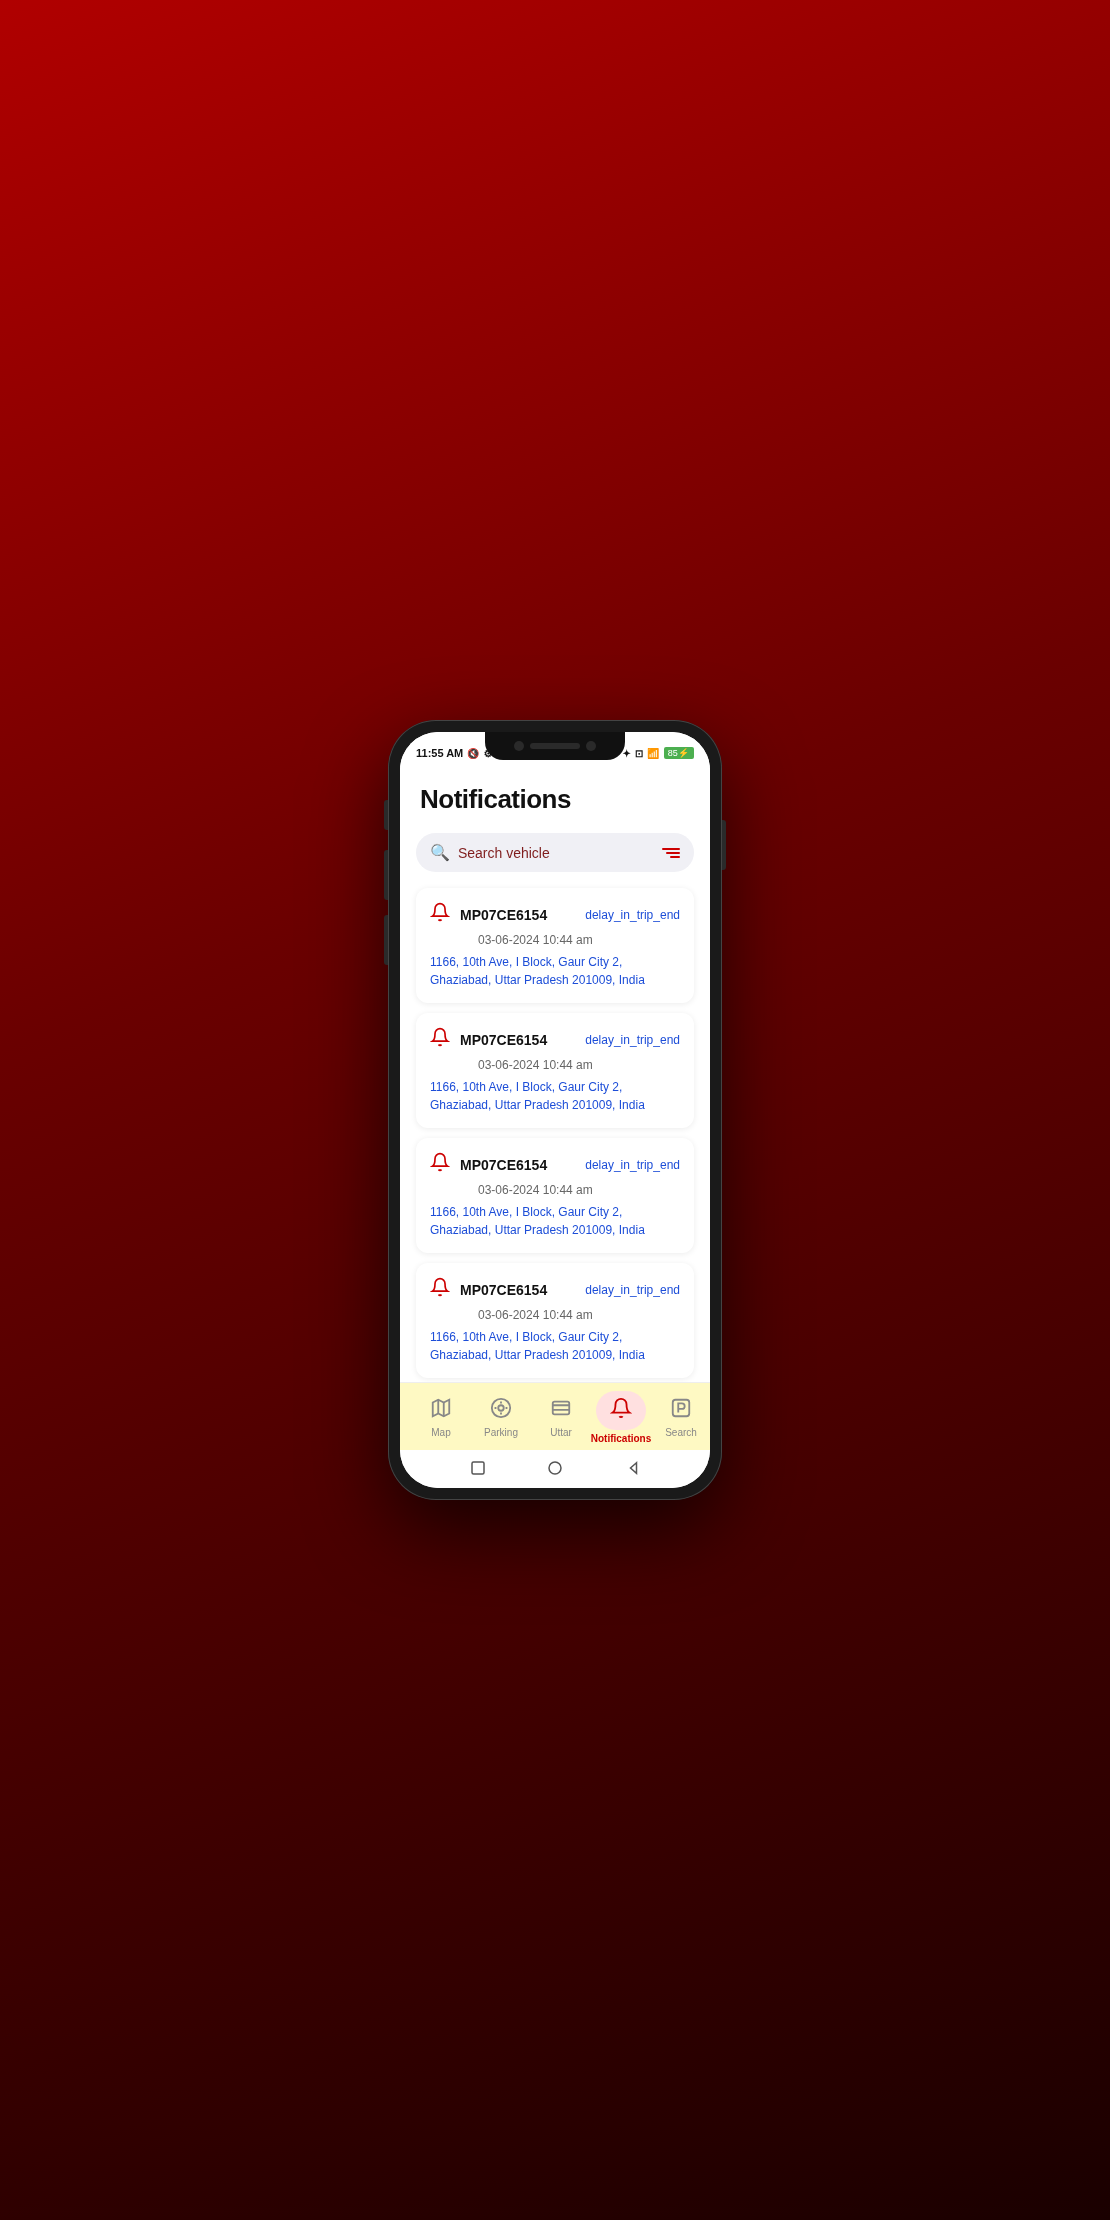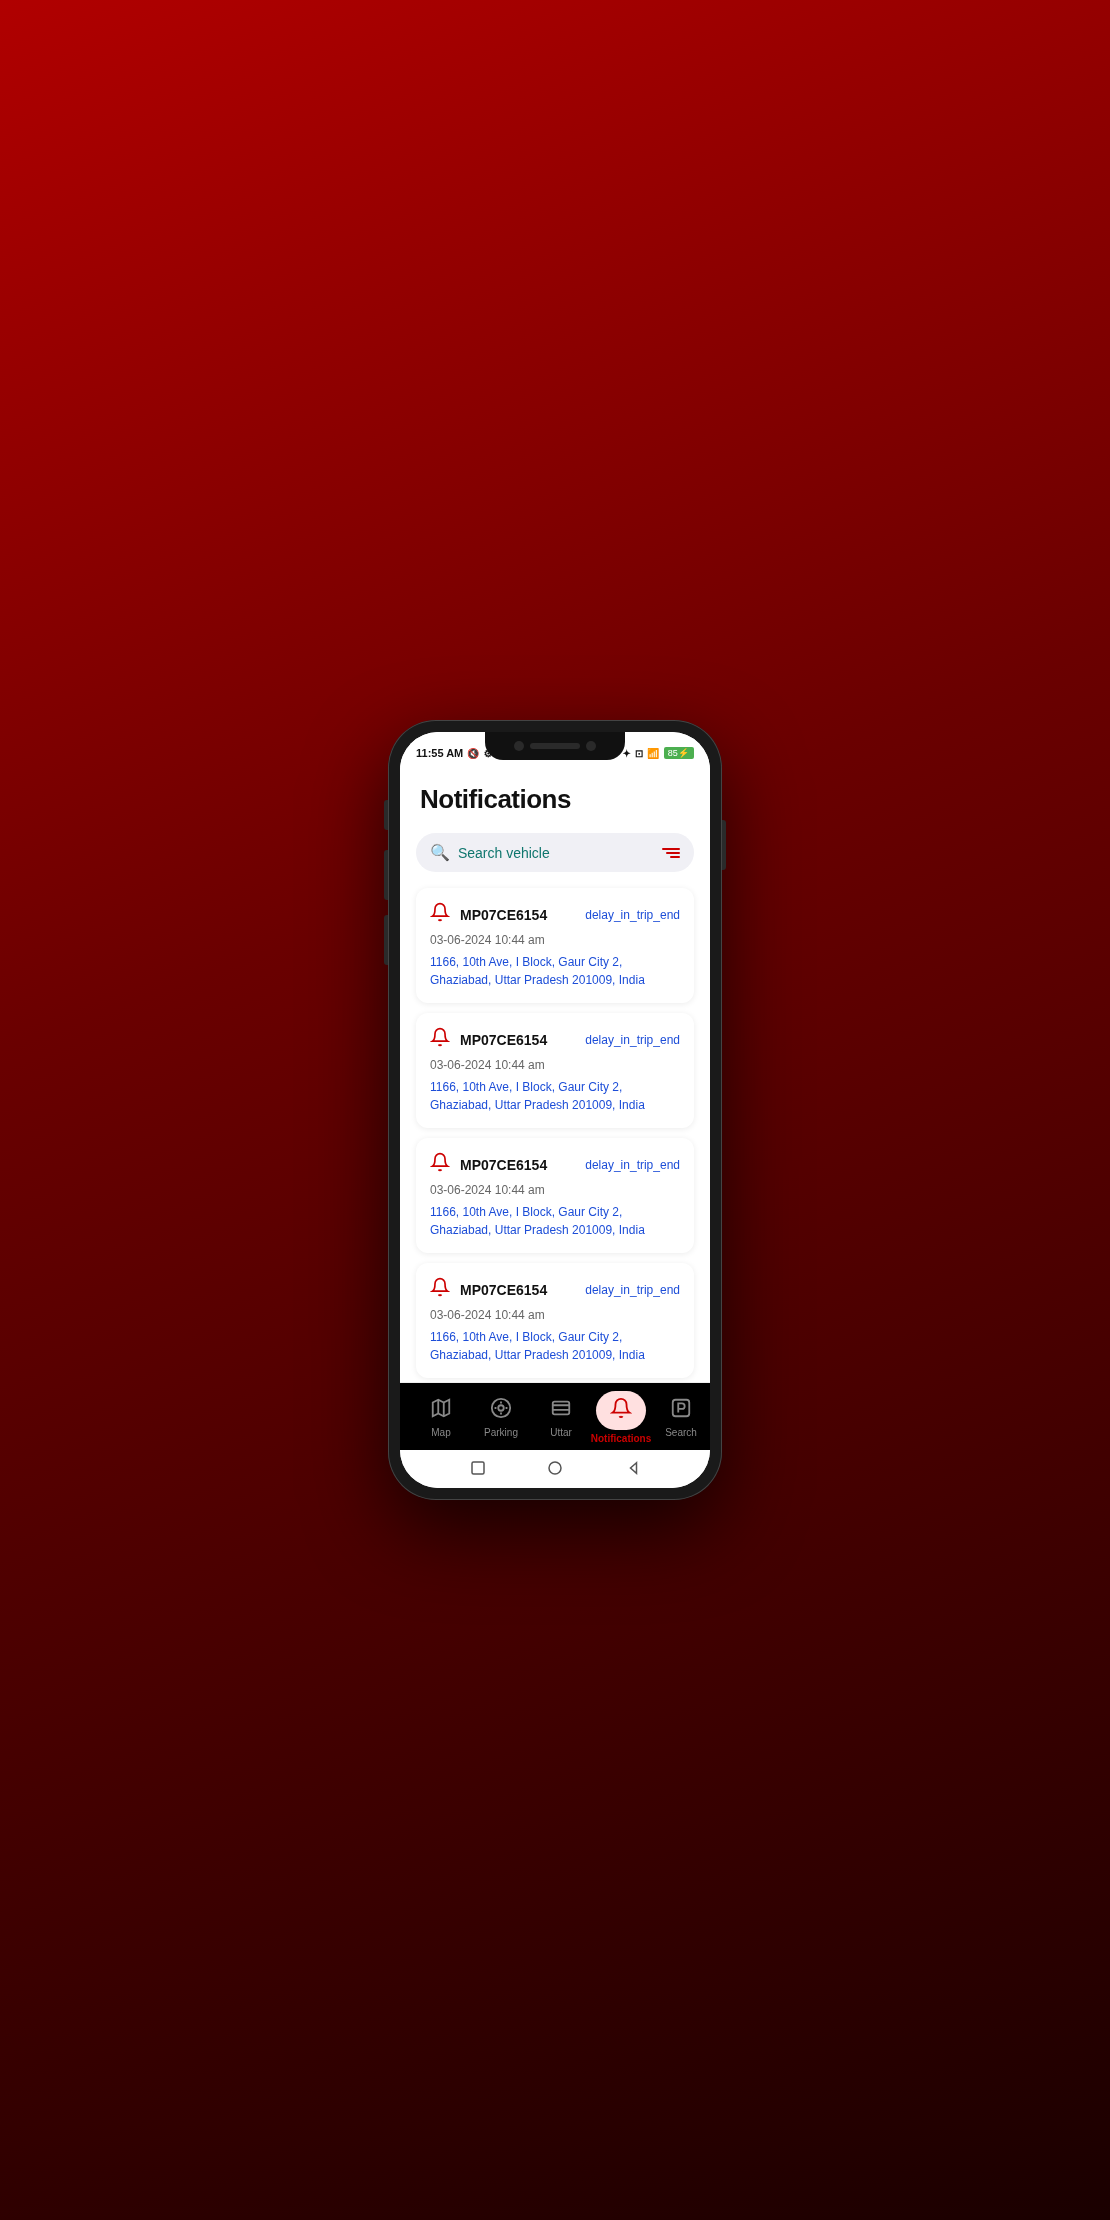--- a/index.html
+++ b/index.html
@@ -138,21 +138,21 @@
       flex-shrink: 0;
     }
 
     .search-icon {
       color: #888;
       font-size: 16px;
     }
 
     .search-placeholder {
       flex: 1;
-      color: #0f766e;
+      color: #7f1d1d;
       font-size: 14px;
     }
 
     .filter-icon {
       color: #cc0000;
       font-size: 16px;
       display: flex;
       flex-direction: column;
       gap: 2px;
       align-items: flex-end;
@@ -208,31 +208,32 @@
     .event-type {
       font-size: 12px;
       color: #1d4ed8;
       font-weight: 500;
     }
 
     .timestamp {
       font-size: 12px;
       color: #666;
       margin-bottom: 6px;
+      margin-left: 48px;
     }
 
     .address {
       font-size: 12px;
       color: #1d4ed8;
       line-height: 1.5;
     }
 
     
     .bottom-nav {
-      background: #000000;
+      background: #fef9c3;
       border-top: 1px solid #eee;
       display: flex;
       align-items: center;
       justify-content: space-around;
       padding: 8px 11px 6px;
       flex-shrink: 0;
     }
 
     .nav-item {
       display: flex;

